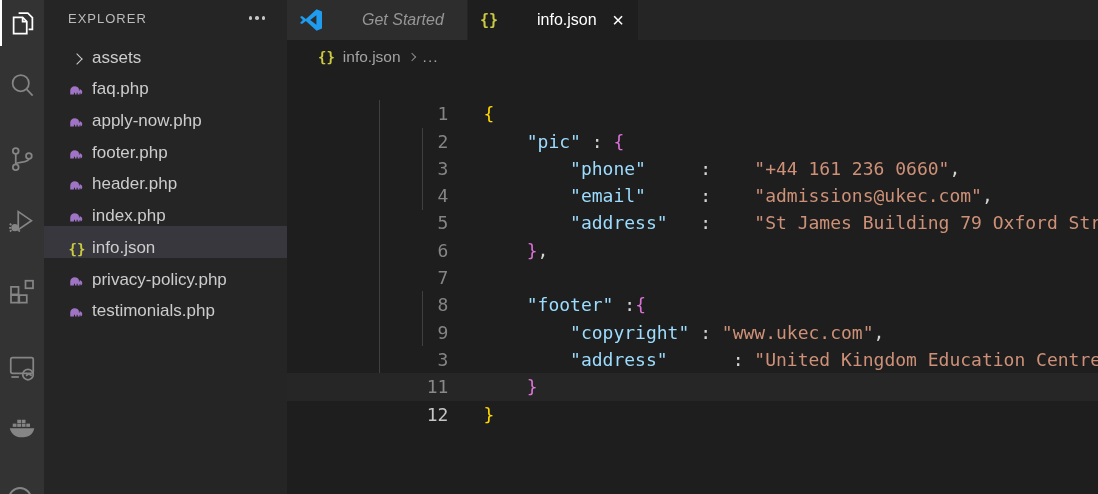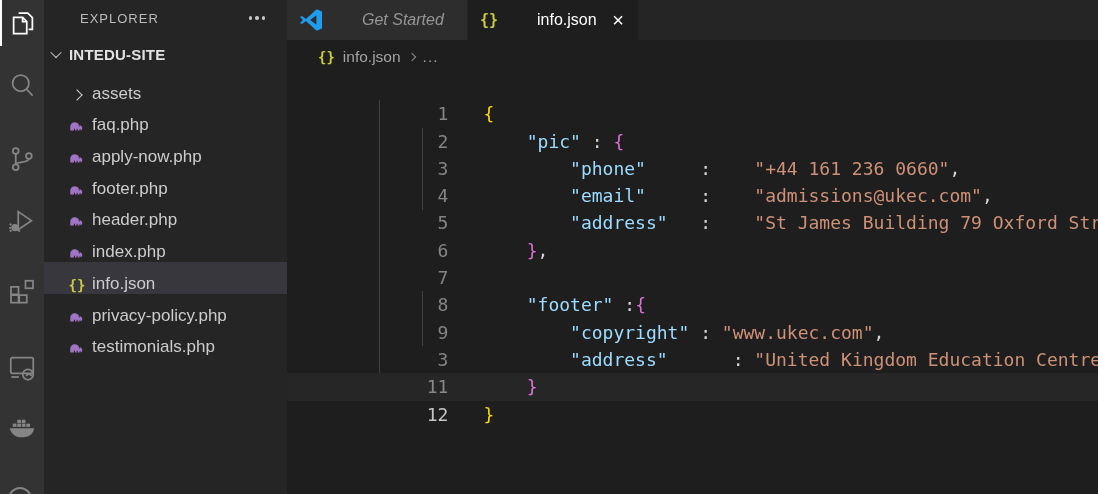--- a/index.html
+++ b/index.html
@@ -12,21 +12,21 @@
   .ab-item { position:absolute; left:0; width:44px; height:46px; display:flex; align-items:center; justify-content:center; cursor:pointer; }
   .ab-item svg { width:30px; height:30px; stroke:var(--iconInactive,#858585); fill:none; stroke-width:1.4; }
   .ab-item.active { border-left:2px solid #ffffff; }
   .ab-item.active svg { stroke:#ffffff; }
   .ab-item.filled svg { stroke:none; fill:var(--iconInactive,#858585); }
   .account-partial { position:absolute; left:8px; top:487px; width:24px; height:24px;
                      border:2px solid var(--iconInactive,#858585); border-radius:50%; }
 
   
   .sidebar { position:relative; width:243px; height:494px; background:var(--sidebar,#252526); flex:none; color:var(--text,#cccccc); z-index:2; }
-  .sb-header { height:36px; display:flex; align-items:center; padding:0 20px 0 24px;margin-left:12px; }
+  .sb-header { height:36px; display:flex; align-items:center; padding:0 20px 0 24px; }
   .sb-title { font-size:13px; letter-spacing:1px; color:#bbbbbb; flex:1; }
   .more-dots { display:flex; gap:3px; cursor:pointer; padding:4px 2px; }
   .more-dots i { width:3.5px; height:3.5px; border-radius:50%; background:#c5c5c5; }
 
   .root-row { height:36px; display:flex; align-items:center; padding-left:8px; cursor:pointer; }
   .root-label { font-weight:bold; font-size:15px; color:#e2e2e2; margin-left:9px; letter-spacing:.2px; }
 
   .chev { width:8px; height:8px; border-right:1.6px solid #cccccc; border-bottom:1.6px solid #cccccc; flex:none; }
   .chev.down { transform:rotate(45deg) translate(-1px,-1px); }
   .chev.right { transform:rotate(-45deg); }
@@ -152,24 +152,20 @@
 
   <div class="sidebar">
     <div class="sb-header">
       <span class="sb-title">EXPLORER</span>
       <span class="more-dots">
           <i></i>
           <i></i>
           <i></i>
         </span>
     </div>
-    <div class="root-row">
-      <span class="chev down"></span>
-      <span class="root-label">INTEDU-SITE</span>
-    </div>
     <div class="file-list">
 
         <div class="file-row ic-chevron">
           <span class="fi fi-chevron">
             <span class="chev right"></span>
           </span>
 
           <span class="file-label">assets</span>
         </div>
 

